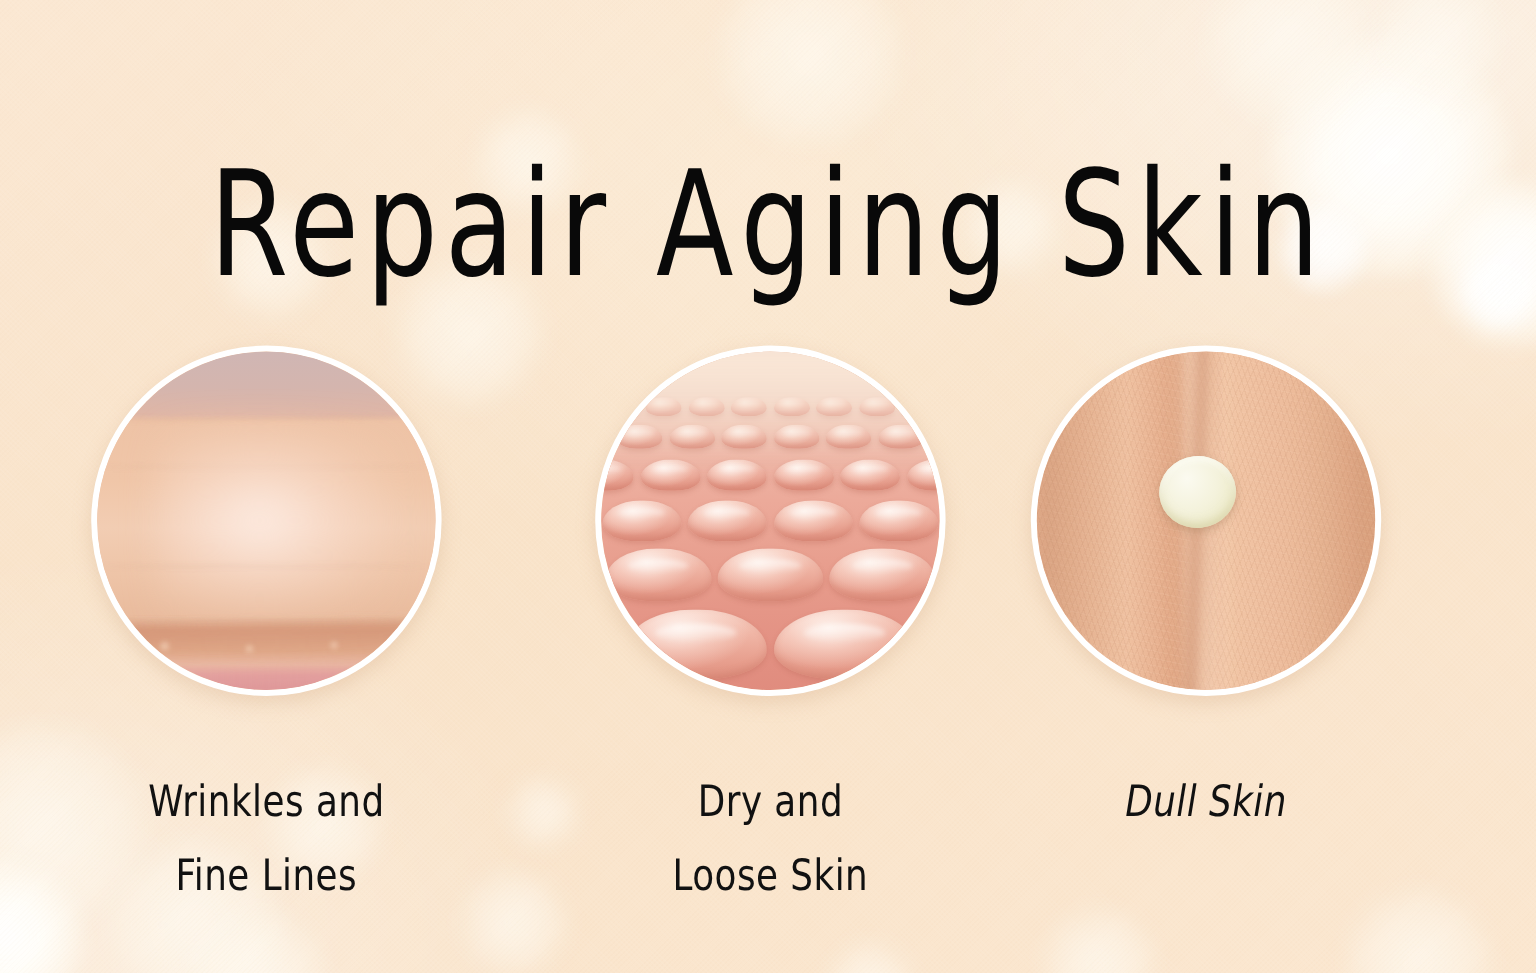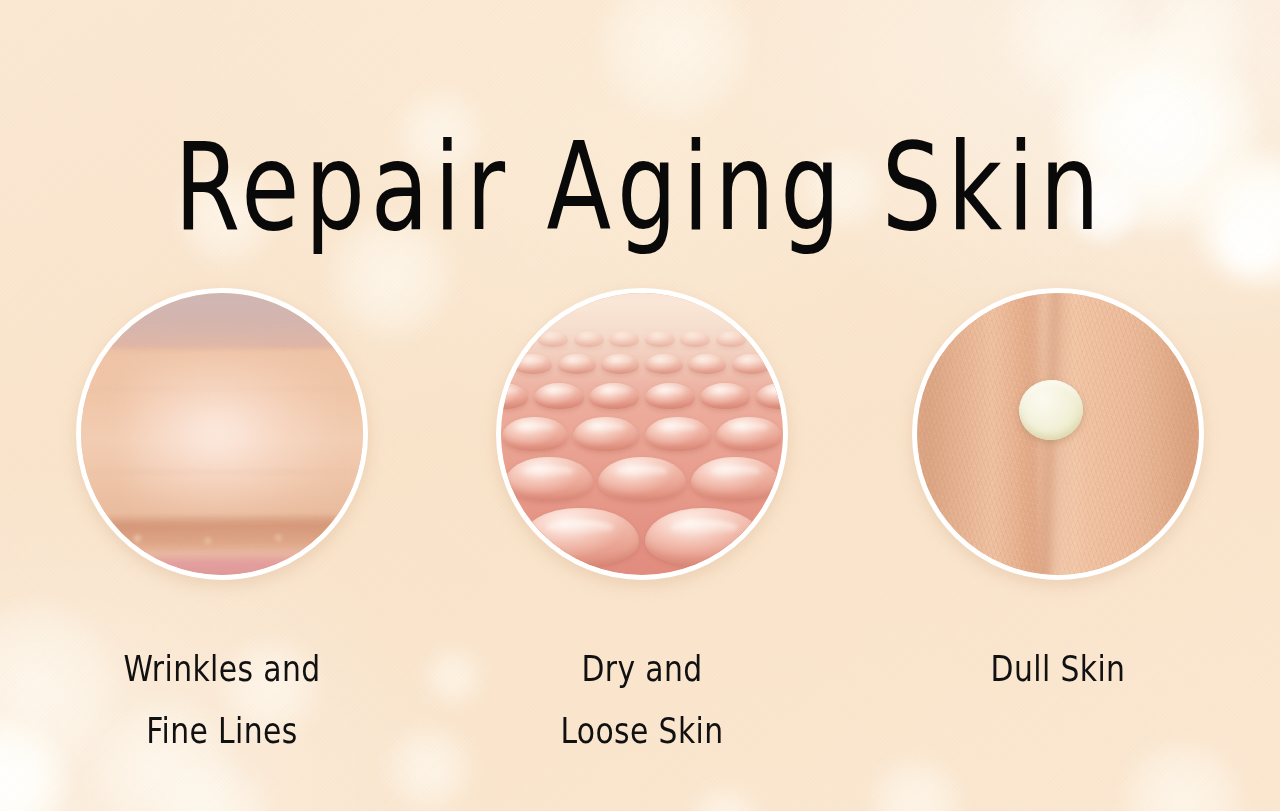--- a/index.html
+++ b/index.html
@@ -100,21 +100,21 @@
     width: 1238px;
     height: 480px;
   }
   .card {
     position: absolute;
     top: 0;
     width: 300px;
   }
   .card-1 { left: 72px;  }
   .card-2 { left: 492px; }
-  .card-3 { left: 908px; }
+  .card-3 { left: 855px; font-style: italic; }
 
   .disc-wrap {
     position: relative;
     width: 292px;
     height: 292px;
     margin: 0 auto;
   }
   .card-3 .disc-wrap { width: 292px; height: 292px; }
 
   .disc {

